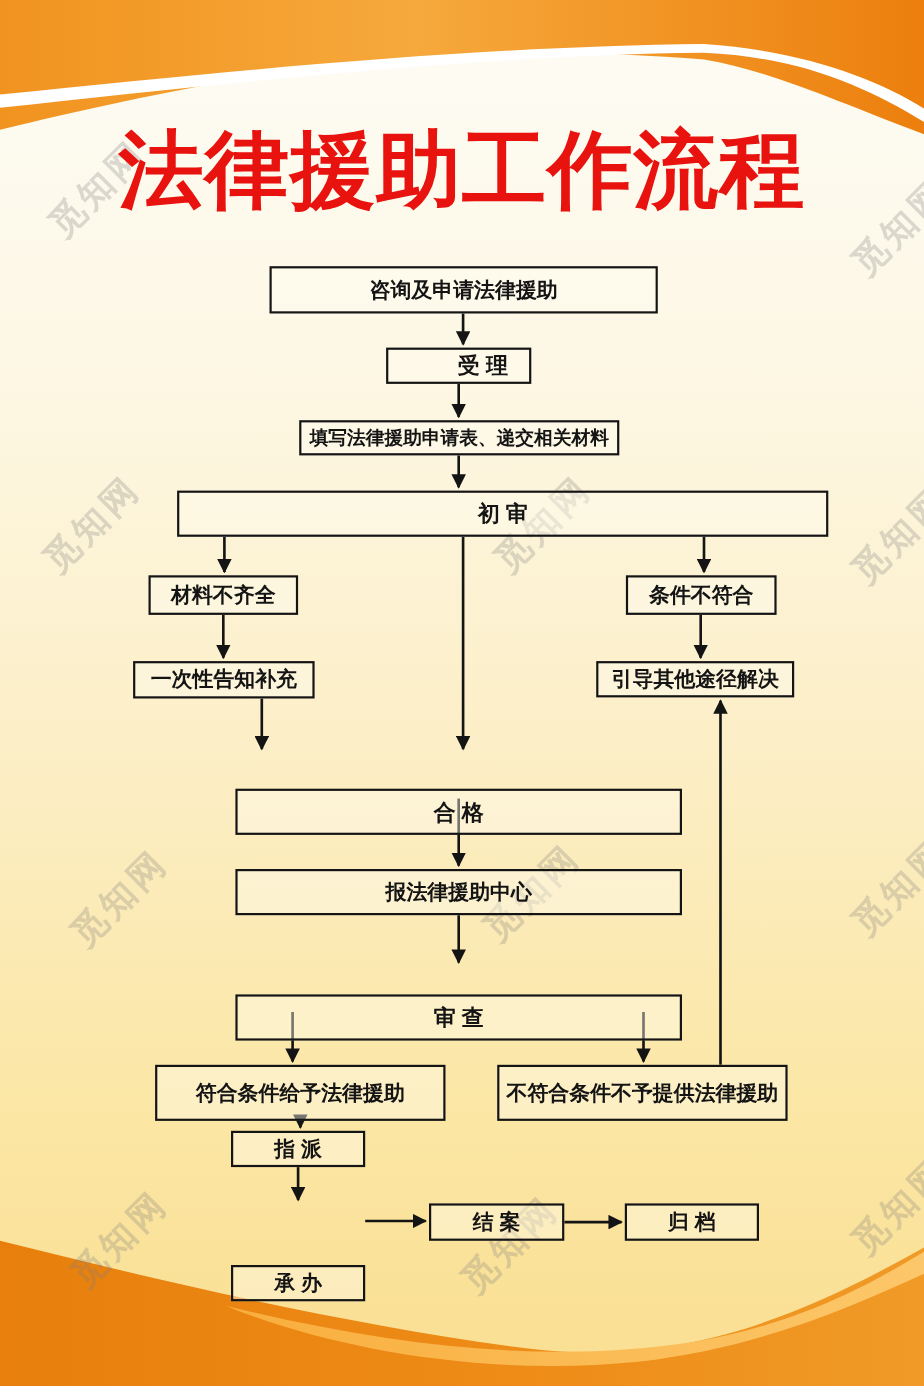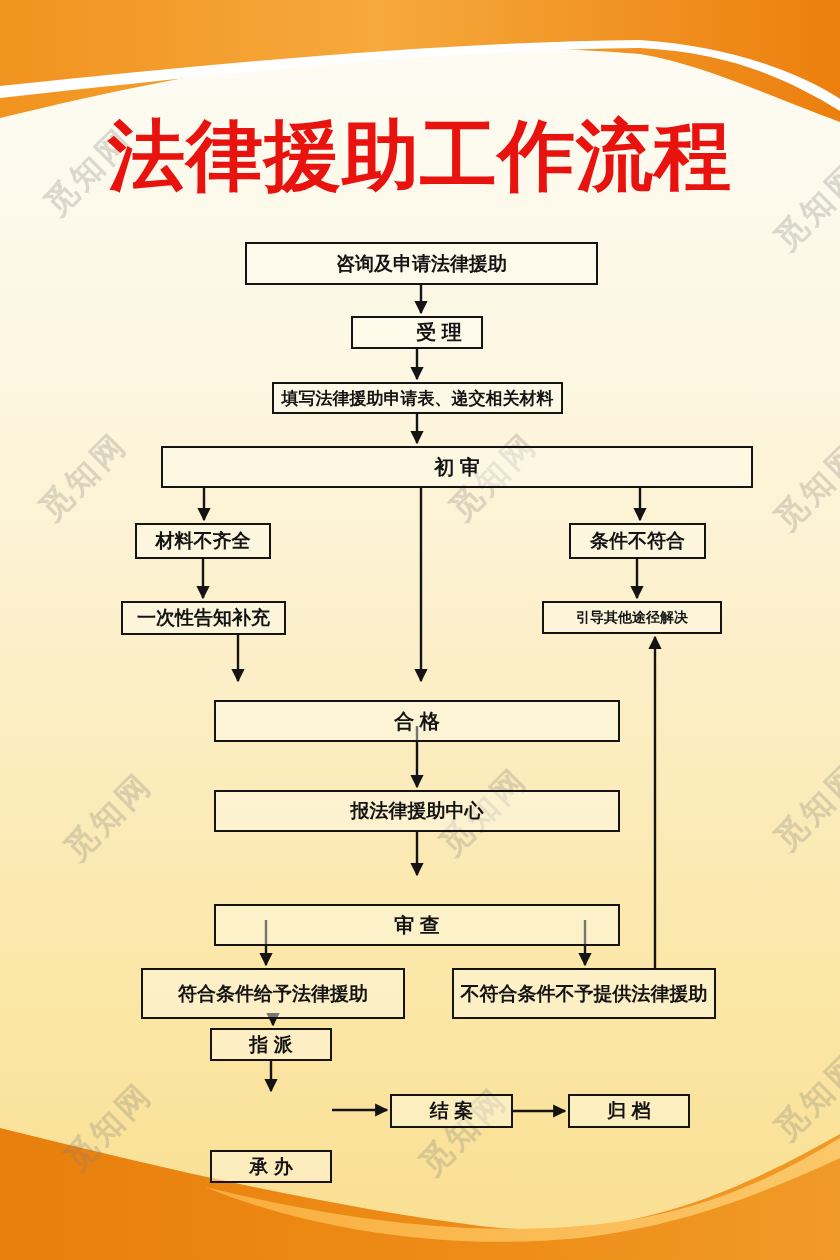--- a/index.html
+++ b/index.html
@@ -90,22 +90,22 @@
     </g>
   </svg>
 
   <div class="node" style="left:245px;top:242px;width:353px;height:43px;font-size:19px;">咨询及申请法律援助</div>
   <div class="node" style="left:351px;top:316px;width:132px;height:33px;font-size:20px;padding-left:44px;">受 理</div>
   <div class="node" style="left:272px;top:382px;width:291px;height:32px;font-size:17px;">填写法律援助申请表、递交相关材料</div>
   <div class="node" style="left:121px;top:446px;width:592px;height:42px;font-size:20px;margin-left:40px;">初 审</div>
   <div class="node" style="left:135px;top:523px;width:136px;height:36px;font-size:19px;">材料不齐全</div>
   <div class="node" style="left:569px;top:523px;width:137px;height:36px;font-size:19px;">条件不符合</div>
   <div class="node" style="left:121px;top:601px;width:165px;height:34px;font-size:19px;">一次性告知补充</div>
-  <div class="node" style="left:542px;top:601px;width:180px;height:33px;font-size:14px;">引导其他途径解决</div>
-  <div class="node" style="left:214px;top:700px;width:406px;height:42px;font-size:20px;">合 格</div>
+  <div class="node" style="left:542px;top:601px;width:180px;height:33px;font-size:19px;">引导其他途径解决</div>
+  <div class="node" style="left:214px;top:717px;width:406px;height:42px;font-size:20px;">合 格</div>
   <div class="node" style="left:214px;top:790px;width:406px;height:42px;font-size:19px;">报法律援助中心</div>
   <div class="node" style="left:214px;top:878px;width:406px;height:42px;font-size:20px;margin-top:26px;">审 查</div>
   <div class="node" style="left:141px;top:968px;width:264px;height:51px;font-size:19px;">符合条件给予法律援助</div>
   <div class="node" style="left:452px;top:968px;width:264px;height:51px;font-size:19px;">不符合条件不予提供法律援助</div>
   <div class="node" style="left:210px;top:1028px;width:122px;height:33px;font-size:19px;">指 派</div>
   <div class="node" style="left:210px;top:1150px;width:122px;height:33px;font-size:19px;text-align:center;">承 办</div>
   <div class="node" style="left:390px;top:1094px;width:123px;height:34px;font-size:19px;">结 案</div>
   <div class="node" style="left:568px;top:1094px;width:122px;height:34px;font-size:19px;">归 档</div>
 
 </div>

